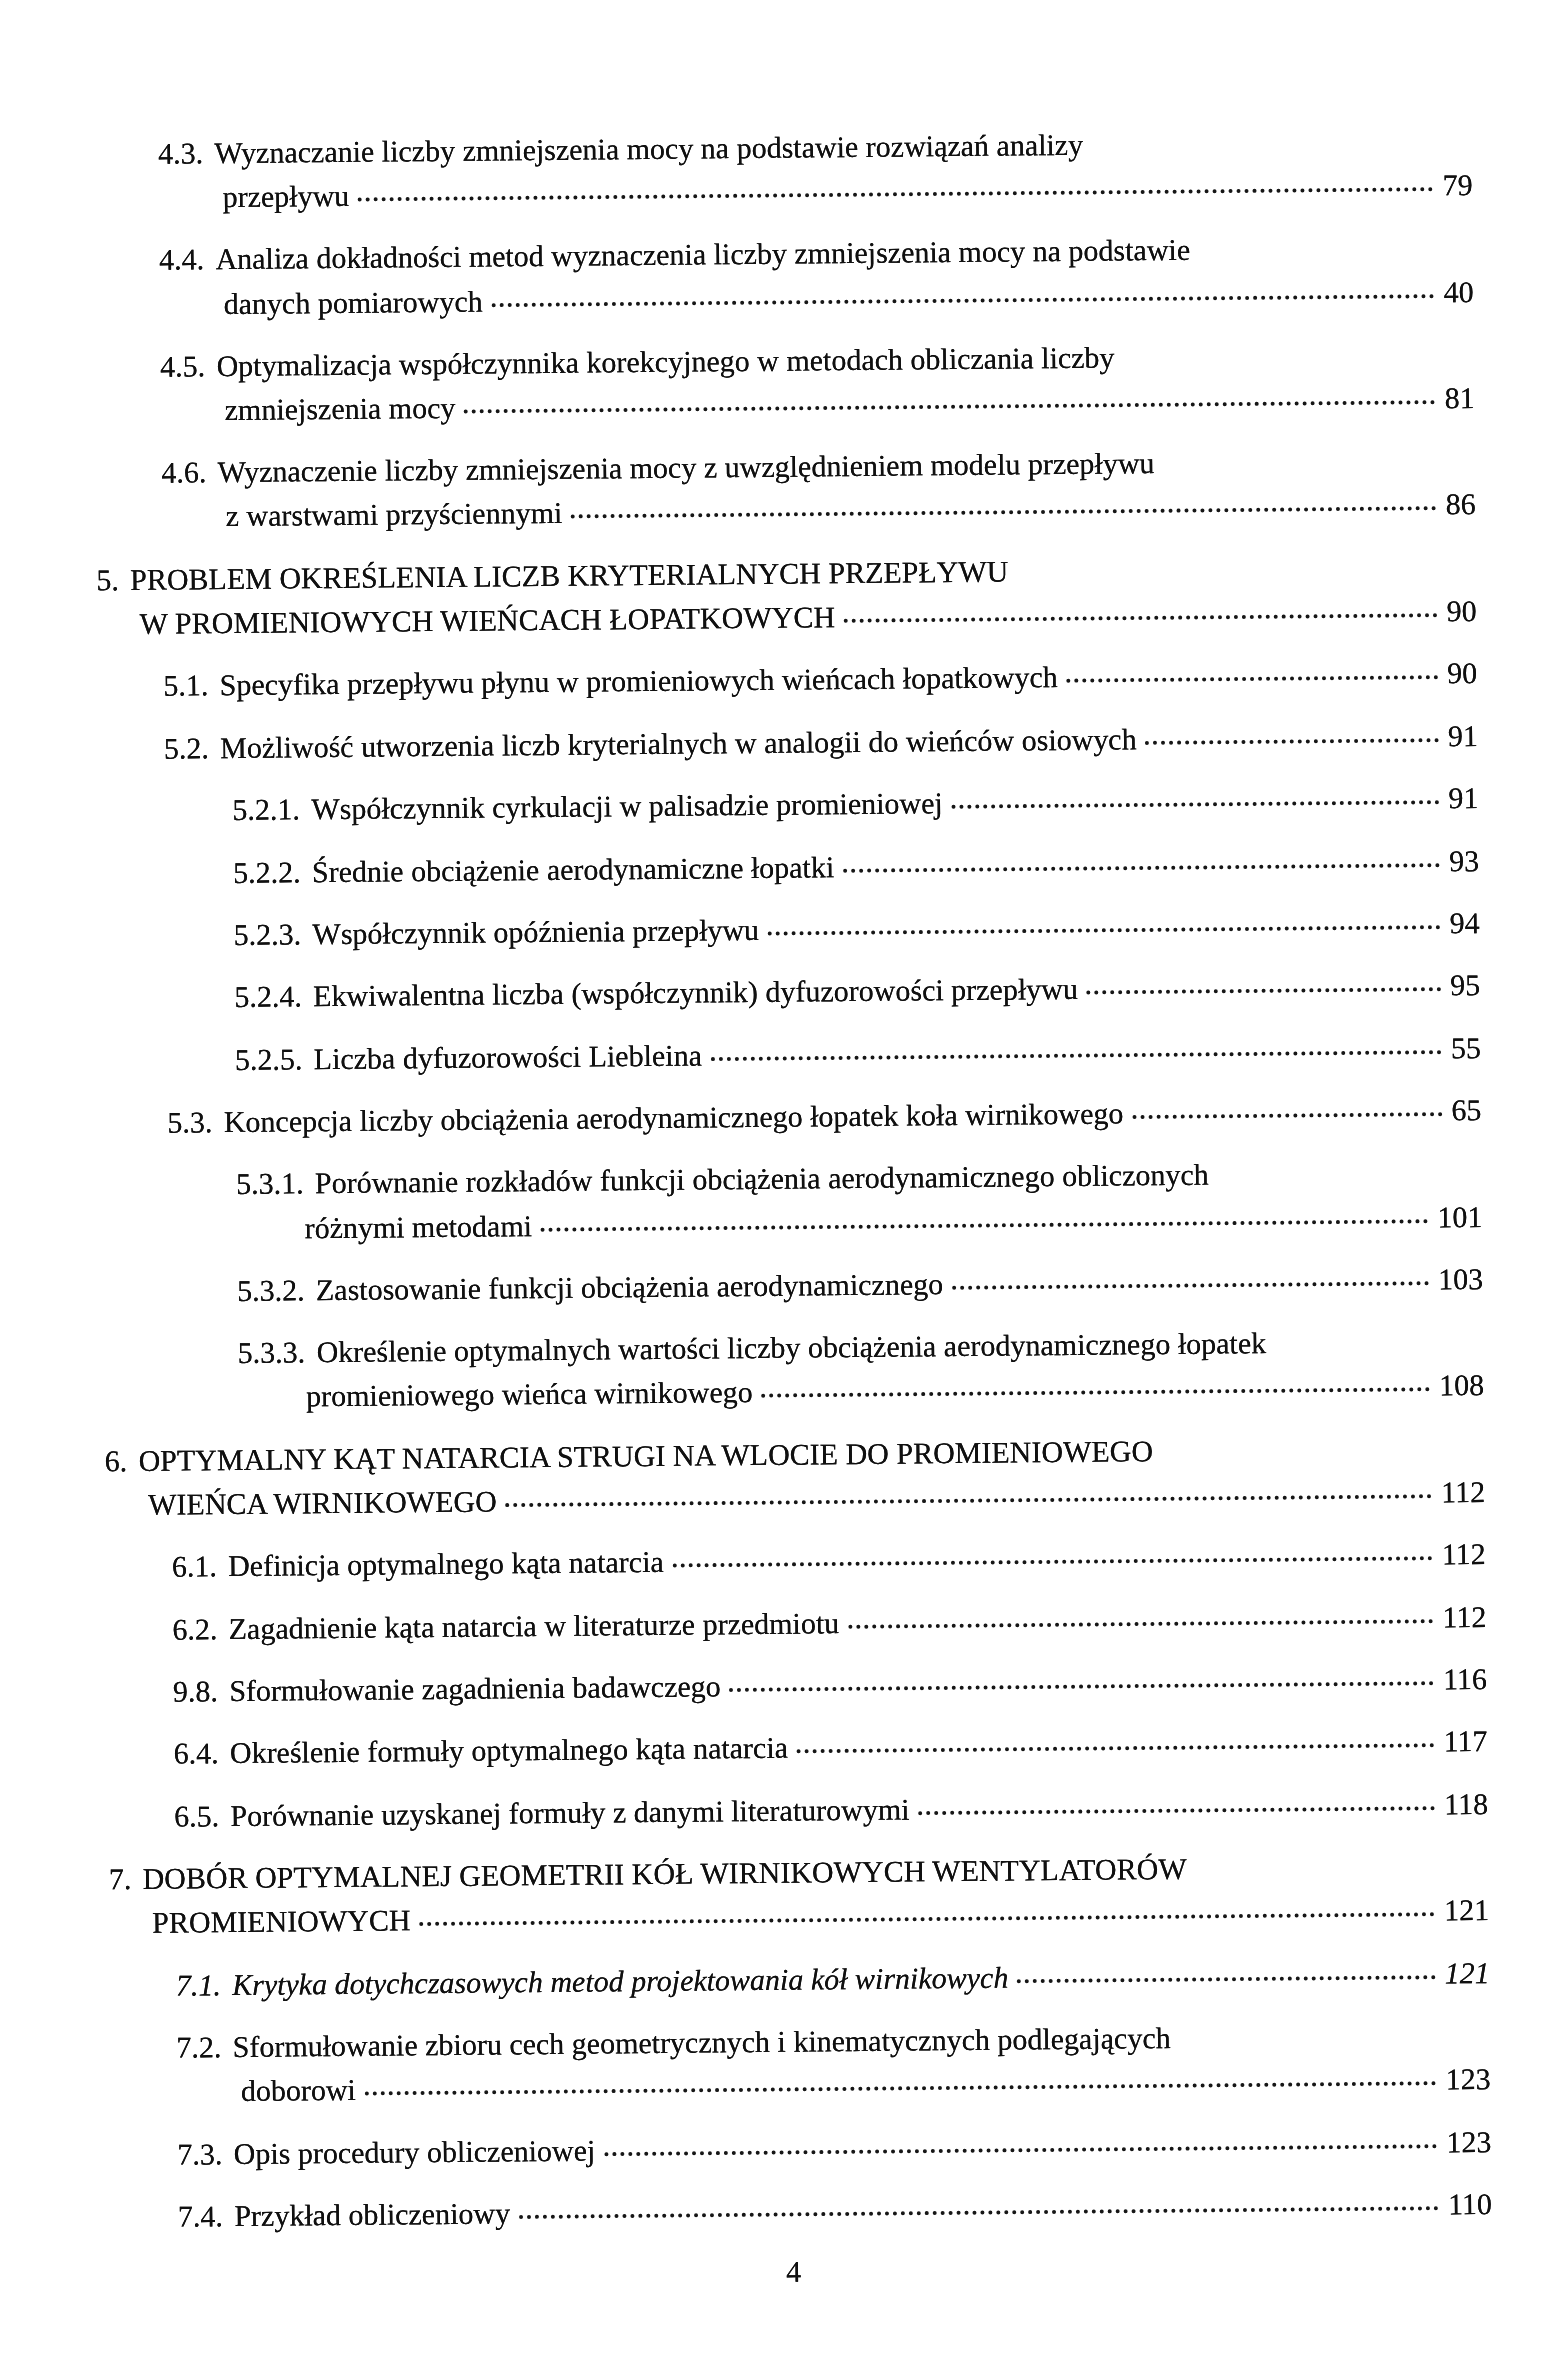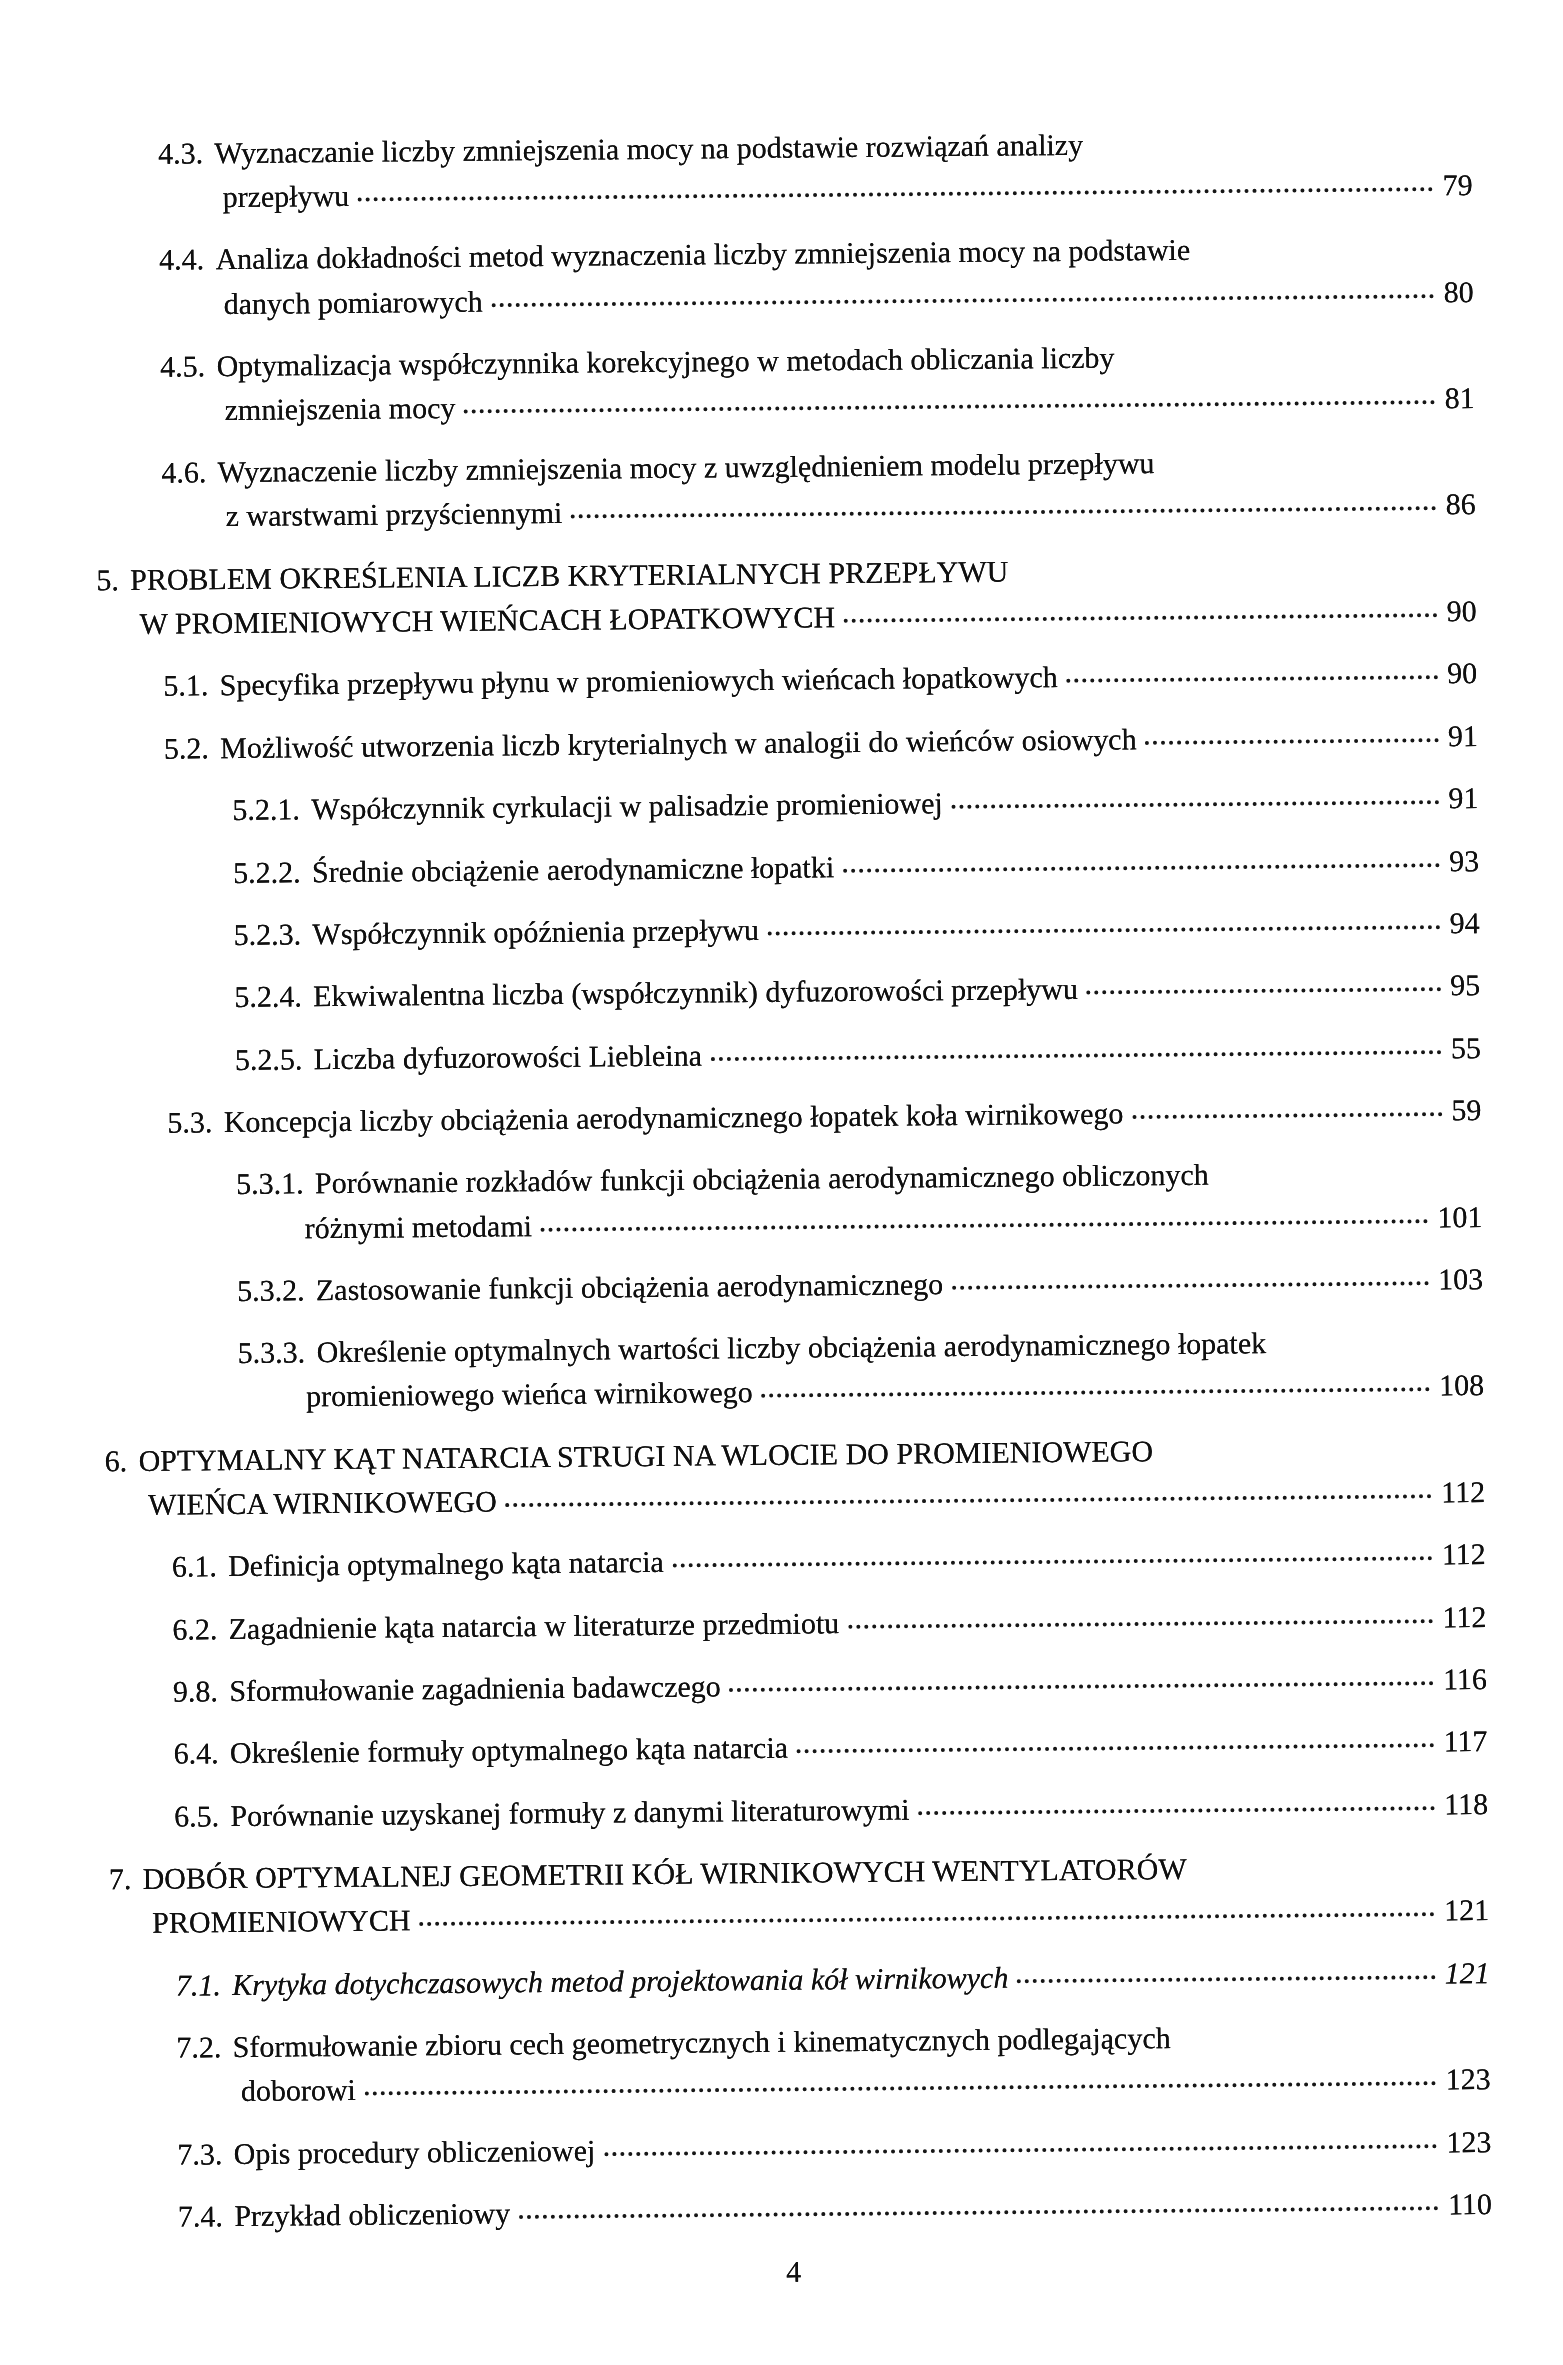--- a/index.html
+++ b/index.html
@@ -84,21 +84,21 @@
   </div>
       <div class="entry lv2">
     <div class="line line1 open">
       <span class="num">4.4.</span>
       <span class="txt">Analiza dokładności metod wyznaczenia liczby zmniejszenia mocy na podstawie</span>
 
     </div>
     <div class="line line2">
       <span class="txt">danych pomiarowych</span>
       <span class="leader"></span>
-      <span class="pg">80</span>
+      <span class="pg">40</span>
     </div>
   </div>
       <div class="entry lv2">
     <div class="line line1 open">
       <span class="num">4.5.</span>
       <span class="txt">Optymalizacja współczynnika korekcyjnego w metodach obliczania liczby</span>
 
     </div>
     <div class="line line2">
       <span class="txt">zmniejszenia mocy</span>
@@ -191,21 +191,21 @@
       <span class="leader"></span>
       <span class="pg">55</span>
     </div>
 
   </div>
       <div class="entry lv2">
     <div class="line line1">
       <span class="num">5.3.</span>
       <span class="txt">Koncepcja liczby obciążenia aerodynamicznego łopatek koła wirnikowego</span>
       <span class="leader"></span>
-      <span class="pg">59</span>
+      <span class="pg">65</span>
     </div>
 
   </div>
       <div class="entry lv3">
     <div class="line line1 open">
       <span class="num">5.3.1.</span>
       <span class="txt">Porównanie rozkładów funkcji obciążenia aerodynamicznego obliczonych</span>
 
     </div>
     <div class="line line2">

